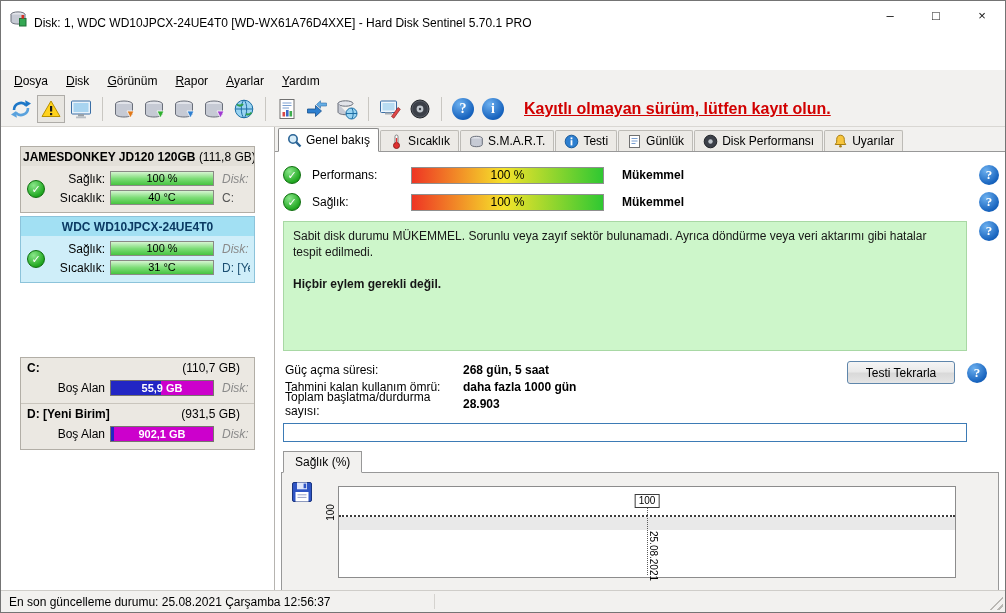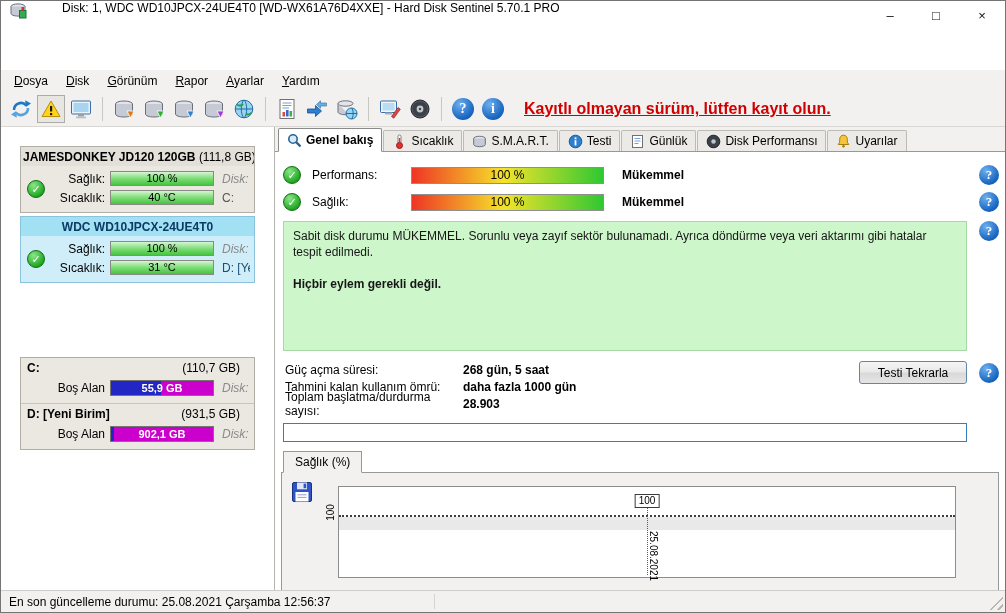--- a/index.html
+++ b/index.html
@@ -1,21 +1,21 @@
 <!DOCTYPE html>
 <html><head>
 <meta charset="utf-8">
 <style>
   * { margin:0; padding:0; box-sizing:border-box; }
   html,body { width:1006px; height:613px; overflow:hidden; }
   body { font-family:"Liberation Sans","DejaVu Sans",sans-serif; font-size:12px; color:#000; background:#fff; }
   .window { width:1006px; height:613px; border:1px solid #747474; background:#fff; display:flex; flex-direction:column; }
 
   
-  .titlebar { height:29px; flex:0 0 29px; background:#fff; display:flex; align-items:flex-start; padding-left:8px;gap:28px; }
+  .titlebar { height:29px; flex:0 0 29px; background:#fff; display:flex; align-items:flex-end; padding-left:8px; }
   .title-text { margin-left:7px; white-space:nowrap; }
   .win-controls { margin-left:auto; display:flex; align-self:stretch; }
   .win-btn { width:46px; display:flex; align-items:center; justify-content:center; font-size:13px; color:#111; }
 
   
   .menubar { height:22px; flex:0 0 22px; background:#f2f1ef; display:flex; align-items:center; padding-left:4px;margin-top:40px; }
   .menu-item { display:inline-block; padding:3px 9px; }
   .menu-item::first-letter { text-decoration:underline; }
 
   
@@ -65,37 +65,37 @@
   .freebar .used { background:#2226c4; height:100%; }
   .freebar.c .used { width:49%; }
   .freebar.d .used { width:3%; }
   .fval { position:absolute; left:0; right:0; top:0; bottom:0; color:#fff; font-weight:bold; font-size:11px; text-align:center; line-height:14px; }
 
   
   .content { flex:1; background:#fff; overflow:hidden; }
   .tabbar { display:flex; align-items:flex-end; height:25px; background:#f2f1ef; border-bottom:1px solid #989898; padding:0 0 0 3px; }
   .tab { display:flex; align-items:center; gap:4px; height:21px; padding:0 8px; border:1px solid #bdbbb6; border-bottom:none;
     border-radius:2px 2px 0 0; background:#eceae6; margin-right:1px; white-space:nowrap; }
-  .tab.active { background:#fff; font-weight:bold; height:24px; border-color:#8a8a8a; margin-bottom:-1px; border-bottom:1px solid #fff; }
+  .tab.active { background:#fff; font-weight:normal; height:24px; border-color:#8a8a8a; margin-bottom:-1px; border-bottom:1px solid #fff; }
 
   .ov { padding:6px 6px 0 6px; }
   .ovrow { display:flex; align-items:center; margin:7px 0 7px 2px; }
   .ovrow .ck { margin-right:11px; }
   .olbl { width:99px; flex:0 0 99px; }
   .pbar { width:193px; flex:0 0 193px; height:17px; border:1px solid #8f8f8f;
     background:linear-gradient(90deg,#ee3524 0%,#f5e32a 48%,#2fc832 100%);
     text-align:center; line-height:15px; font-size:12px; }
   .orating { font-weight:bold; margin-left:18px; }
   .rhelp { margin-left:auto; }
 
   .statusrow { display:flex; align-items:flex-start; margin:9px 0 0 2px; }
   .greenbox { flex:1; min-height:130px; background:#cdf6ca; border:1px solid #a8d8a4; padding:6px 9px; margin-right:12px; color:#161616; line-height:1.35; }
   .greenbox .action { font-weight:bold; margin-top:16px; }
 
-  .statsrow { display:flex; align-items:flex-start; margin:8px 0 0 4px; }
+  .statsrow { display:flex; align-items:flex-start; margin:8px 12px 0 4px; }
   .stats { flex:1; padding-top:2px; }
   .stat { display:flex; height:17px; align-items:center; }
   .stat .lab { width:178px; flex:0 0 178px; }
   .stat .val { font-weight:bold; }
   .retest-wrap { display:flex; align-items:center; gap:12px; margin-top:2px; }
   .retest-btn { width:108px; height:23px; font-family:inherit; font-size:12px; border:1px solid #5f86ab; border-radius:3px;
     background:linear-gradient(180deg,#f5f5f5 0%,#e9e9e9 45%,#d9d9d9 55%,#e5e5e5 100%); }
 
   .inputrow { display:flex; margin:11px 0 0 2px; padding-right:32px; }
   .text-input { flex:1; height:19px; border:1px solid #3d7bb5; padding:0 4px; font-family:inherit; font-size:12px; }

